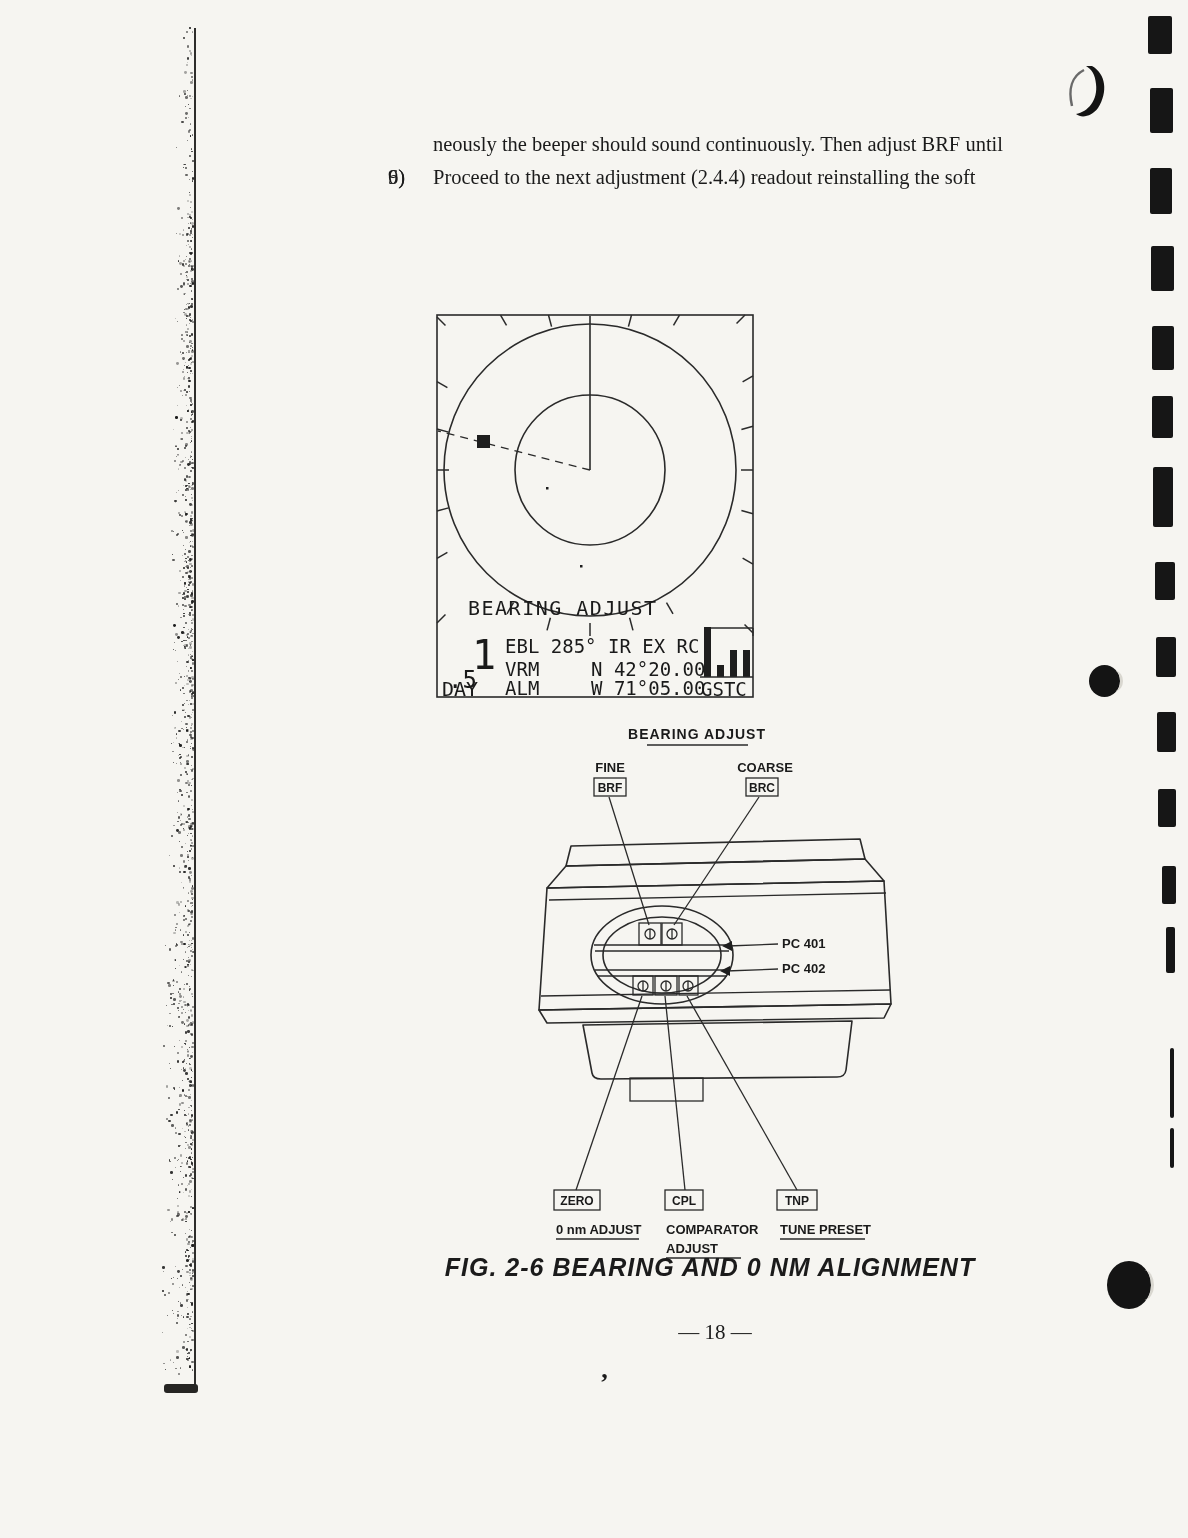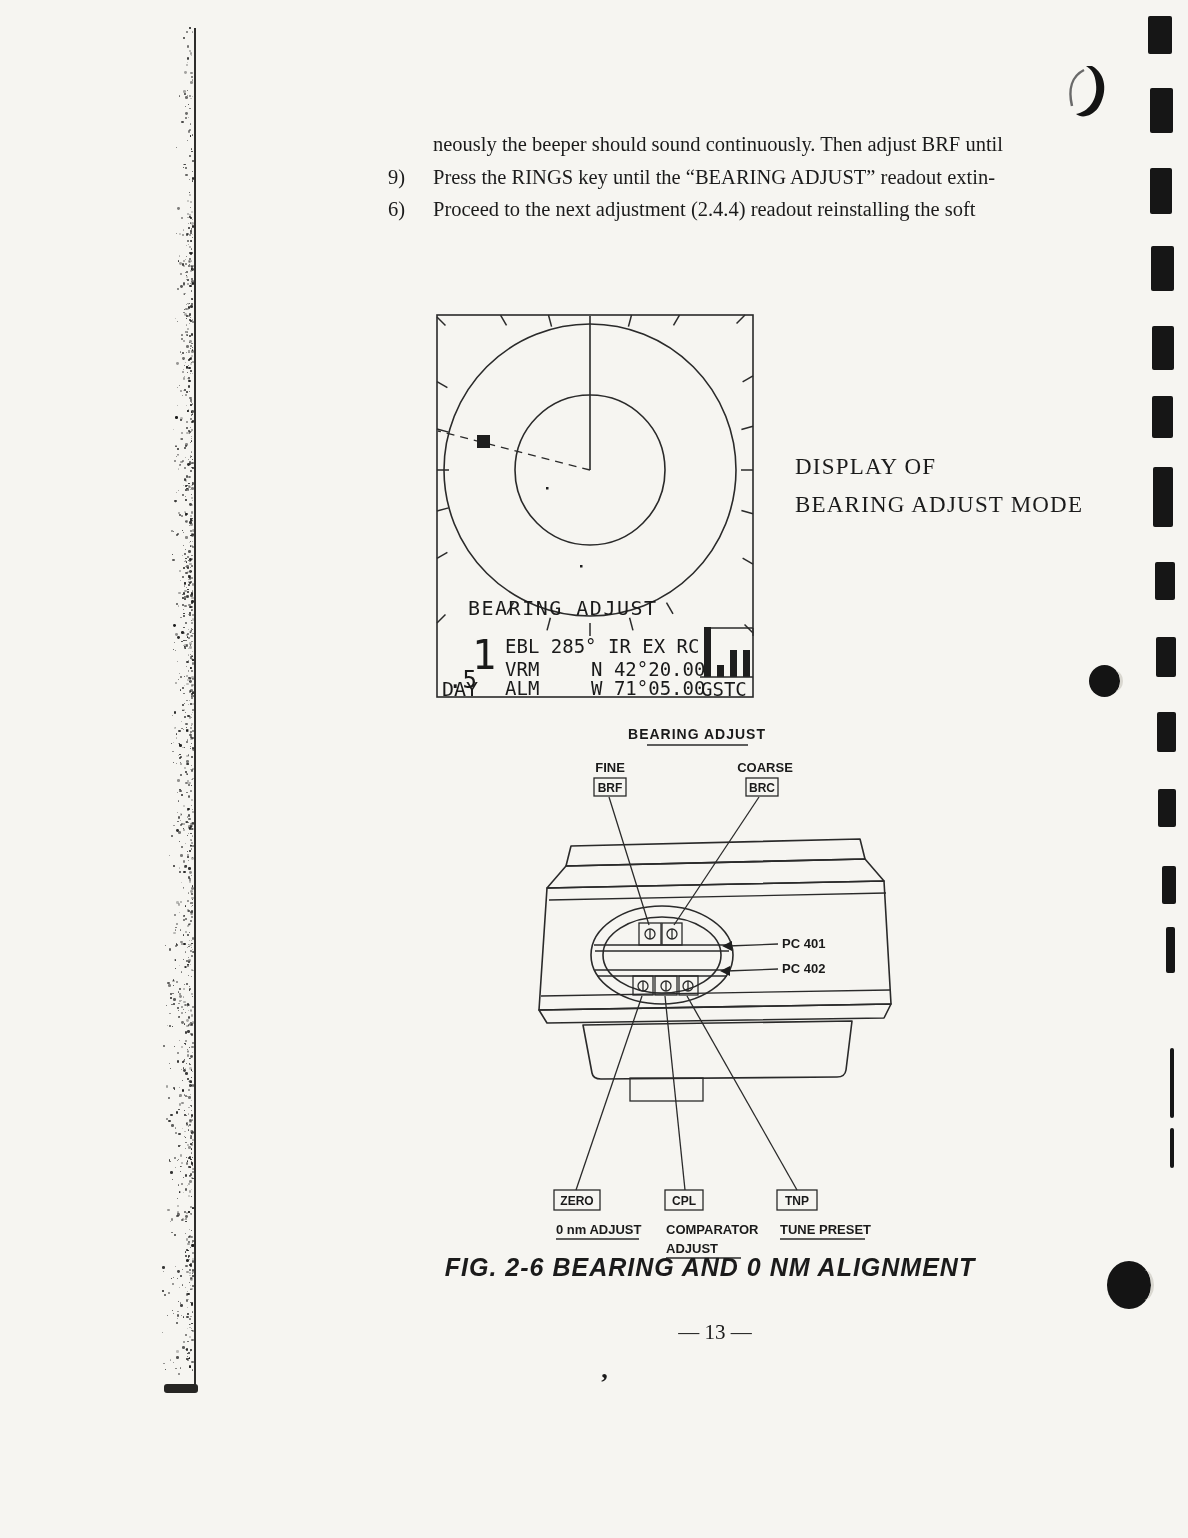--- a/index.html
+++ b/index.html
@@ -1292,21 +1292,21 @@
     </div>
   <div class="hole" style="left:1089px;top:665px;width:31px;height:32px;"></div>
   <div class="hole" style="left:1107px;top:1261px;width:44px;height:48px;"></div>
   <svg style="left:1062px;top:62px;" width="52" height="62" viewBox="0 0 52 62">
     <path d="M30,4 C44,12 46,30 36,46 C30,54 20,57 14,52 C26,50 36,38 34,22 C33,12 30,8 24,4 Z" fill="#141414"></path>
     <path d="M22,8 C10,14 6,27 10,44" stroke="#6a6a6a" stroke-width="2.5" fill="none"></path>
   </svg>
 
   <div class="bodytext">
     <div class="bline"><span class="bnum"></span><span>neously the beeper should sound continuously.  Then adjust BRF until</span></div>
-    <div class="bline"><span class="bnum">9)</span><span>Press the RINGS key until the “BEARING ADJUST” readout extin-</span></div>
+    <div class="bline"><span class="bnum">9)</span></div>
     <div class="bline"><span class="bnum">6)</span><span>Proceed to the next adjustment (2.4.4) readout reinstalling the soft</span></div>
   </div>
 
   <svg style="left:434px;top:312px;" width="322" height="388" viewBox="0 0 322 388">
     <rect x="3" y="3" width="316" height="382" class="ln"></rect>
     <g id="radar-ticks">
         <line x1="197.53212482682403" y1="3" x2="194.4262962855938" y2="14.59110991546882"></line>
         <line x1="245.489291724392" y1="3" x2="239.489291724392" y2="13.392304845413264"></line>
         <line x1="311" y1="3" x2="302.5147186257614" y2="11.485281374238571"></line>
         <line x1="319" y1="63.89190612209099" x2="308.60769515458674" y2="69.89190612209099"></line>
@@ -1353,24 +1353,20 @@
       <rect x="270" y="315" width="7" height="50" class="fillk"></rect>
       <line x1="277" y1="316" x2="319" y2="316" class="thin"></line>
       <line x1="319" y1="316" x2="319" y2="324" class="thin"></line>
       <rect x="283" y="353" width="7" height="12" class="fillk"></rect>
       <rect x="296" y="338" width="7" height="27" class="fillk"></rect>
       <rect x="309" y="338" width="7" height="27" class="fillk"></rect>
       <line x1="266" y1="365" x2="319" y2="365" class="thin"></line>
     </g>
   </svg>
 
-  <div class="disp-cap">
-    <div>DISPLAY OF</div>
-    <div>BEARING ADJUST MODE</div>
-  </div>
 
   <svg style="left:535px;top:720px;" width="390" height="540" viewBox="0 0 390 540">
     <text x="162" y="19" text-anchor="middle" class="figtxt" font-size="14" letter-spacing="1">BEARING ADJUST</text>
     <line x1="112" y1="25" x2="213" y2="25" class="thin"></line>
 
     <text x="75" y="52" text-anchor="middle" class="figtxt" font-size="13">FINE</text>
     <rect x="59" y="58" width="32" height="18" class="thin"></rect>
     <text x="75" y="72" text-anchor="middle" class="figtxt" font-size="12">BRF</text>
 
     <text x="230" y="52" text-anchor="middle" class="figtxt" font-size="13">COARSE</text>
@@ -1436,16 +1432,16 @@
     <text x="21" y="514" class="figtxt" font-size="13">0 nm ADJUST</text>
     <line x1="21" y1="519" x2="104" y2="519" class="thin"></line>
     <text x="131" y="514" class="figtxt" font-size="13">COMPARATOR</text>
     <text x="131" y="533" class="figtxt" font-size="13">ADJUST</text>
     <line x1="131" y1="538" x2="206" y2="538" class="thin"></line>
     <text x="245" y="514" class="figtxt" font-size="13">TUNE PRESET</text>
     <line x1="245" y1="519" x2="330" y2="519" class="thin"></line>
   </svg>
 
   <div class="figcap">FIG. 2-6 BEARING AND 0 NM ALIGNMENT</div>
-  <div class="pageno">— 13 —</div>
+  <div class="pageno">— 18 —</div>
   <div class="stray">’</div>
 
 </div>
 
 </body></html>

